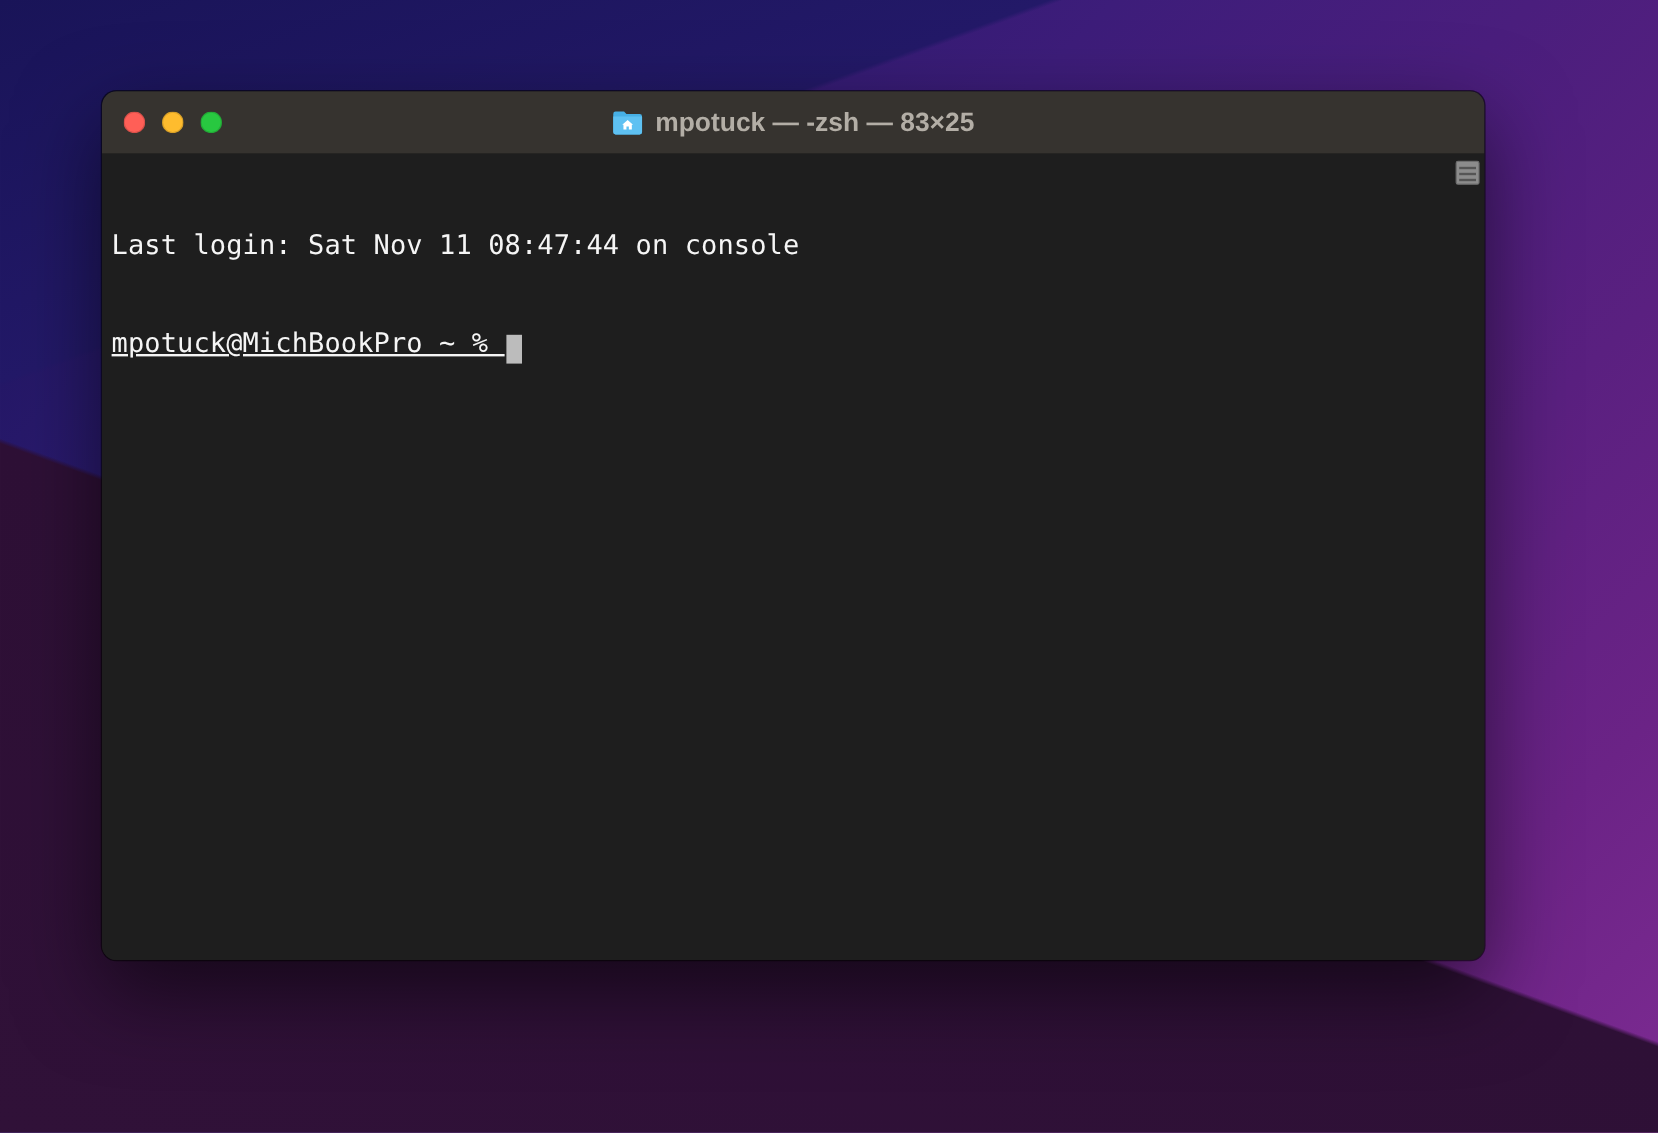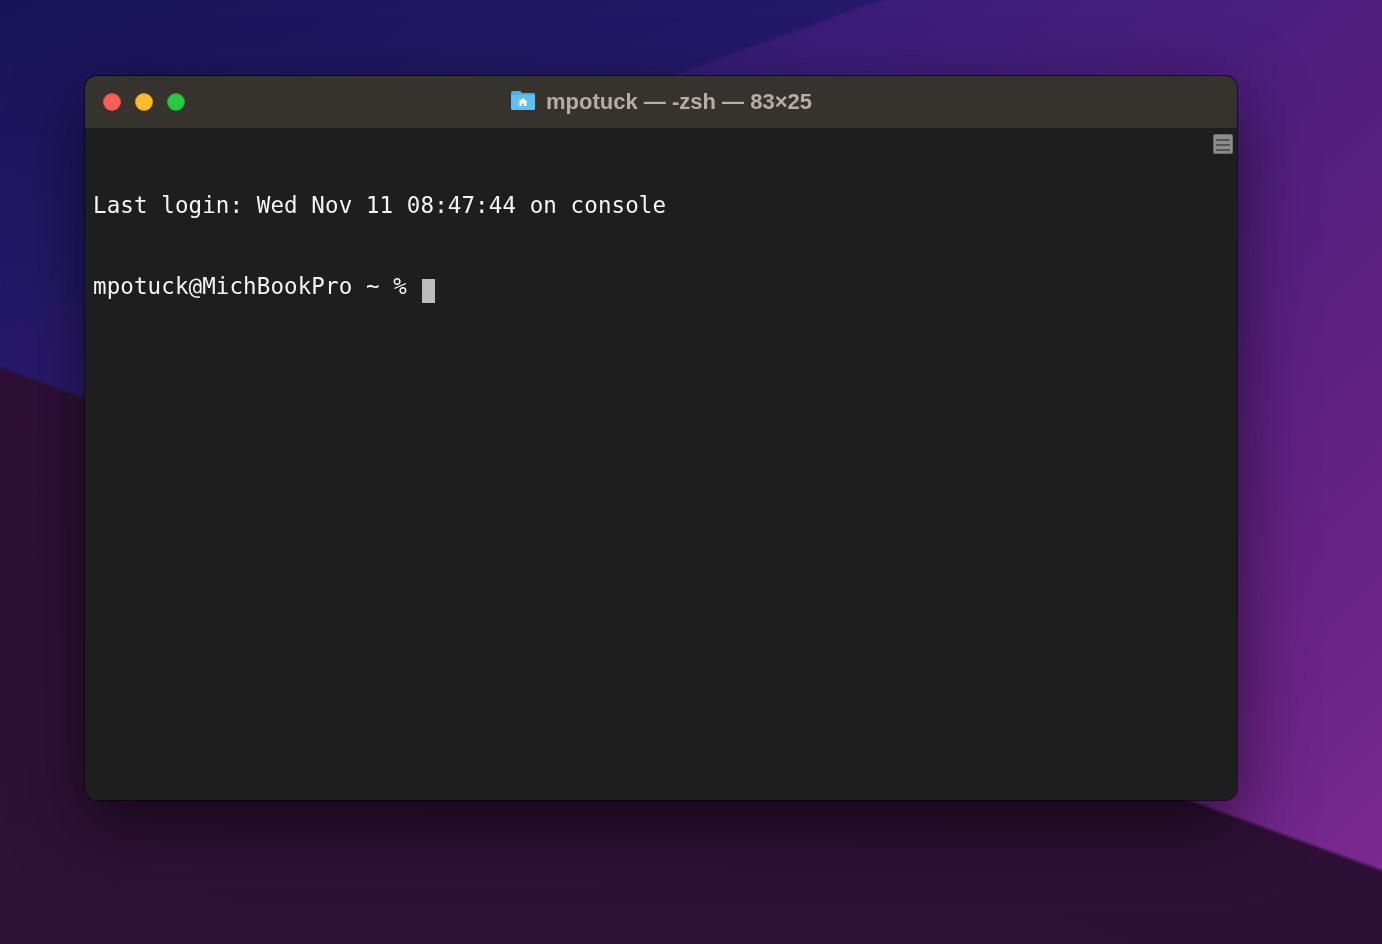--- a/index.html
+++ b/index.html
@@ -76,21 +76,21 @@
     }
     .tl-close { background: #ff5f57; border: 1px solid rgba(0,0,0,0.15); }
     .tl-min   { background: #febc2e; border: 1px solid rgba(0,0,0,0.15); }
     .tl-max   { background: #28c840; border: 1px solid rgba(0,0,0,0.15); }
 
     .title-center {
       position: absolute;
       left: 50%;
       transform: translateX(-50%);
       display: flex;
-      align-items: flex-start;
+      align-items: center;
       gap: 10px;
       color: #b3aea6;
       font-size: 22px;
       font-weight: 600;
     }
 
     .folder-icon {
       width: 26px;
       height: 22px;
       position: relative;
@@ -114,20 +114,21 @@
       line-height: 27px;
       color: #f5f5f5;
       white-space: pre;
       letter-spacing: 0.1px;
     }
 
     .prompt-line {
       display: flex;
       flex-wrap: nowrap;
       align-items: center;
+      text-decoration: underline;
     }
 
     .cursor-block {
       display: inline-block;
       width: 13px;
       height: 24px;
       background: #bcbcbc;
       margin-left: 1px;
       transform: translateY(4px);
     }
@@ -195,21 +196,21 @@
           <path d="M1 6 L25 6 L25 19 Q25 21 23 21 L3 21 Q1 21 1 19 Z" fill="#5ec1f2"></path>
           <path d="M13 9 L17.5 13 L16.5 13 L16.5 17 L14 17 L14 14.5 L12 14.5 L12 17 L9.5 17 L9.5 13 L8.5 13 Z" fill="#ffffff"></path>
         </svg>
       </span>
       <span>mpotuck — -zsh — 83×25</span>
     </div>
   </div>
 
   <div class="terminal-body">
     <div class="term-content">
-      <div>Last login: Wed Nov 11 08:47:44 on console</div>
+      <div>Last login: Sat Nov 11 08:47:44 on console</div>
       <div class="prompt-line"><span>mpotuck@MichBookPro ~ % </span><span class="cursor-block"></span></div>
     </div>
   </div>
 
   <div class="scrollbar-region">
     <div class="scrollbar-top-widget">
       <span class="line3"></span>
     </div>
   </div>
 

